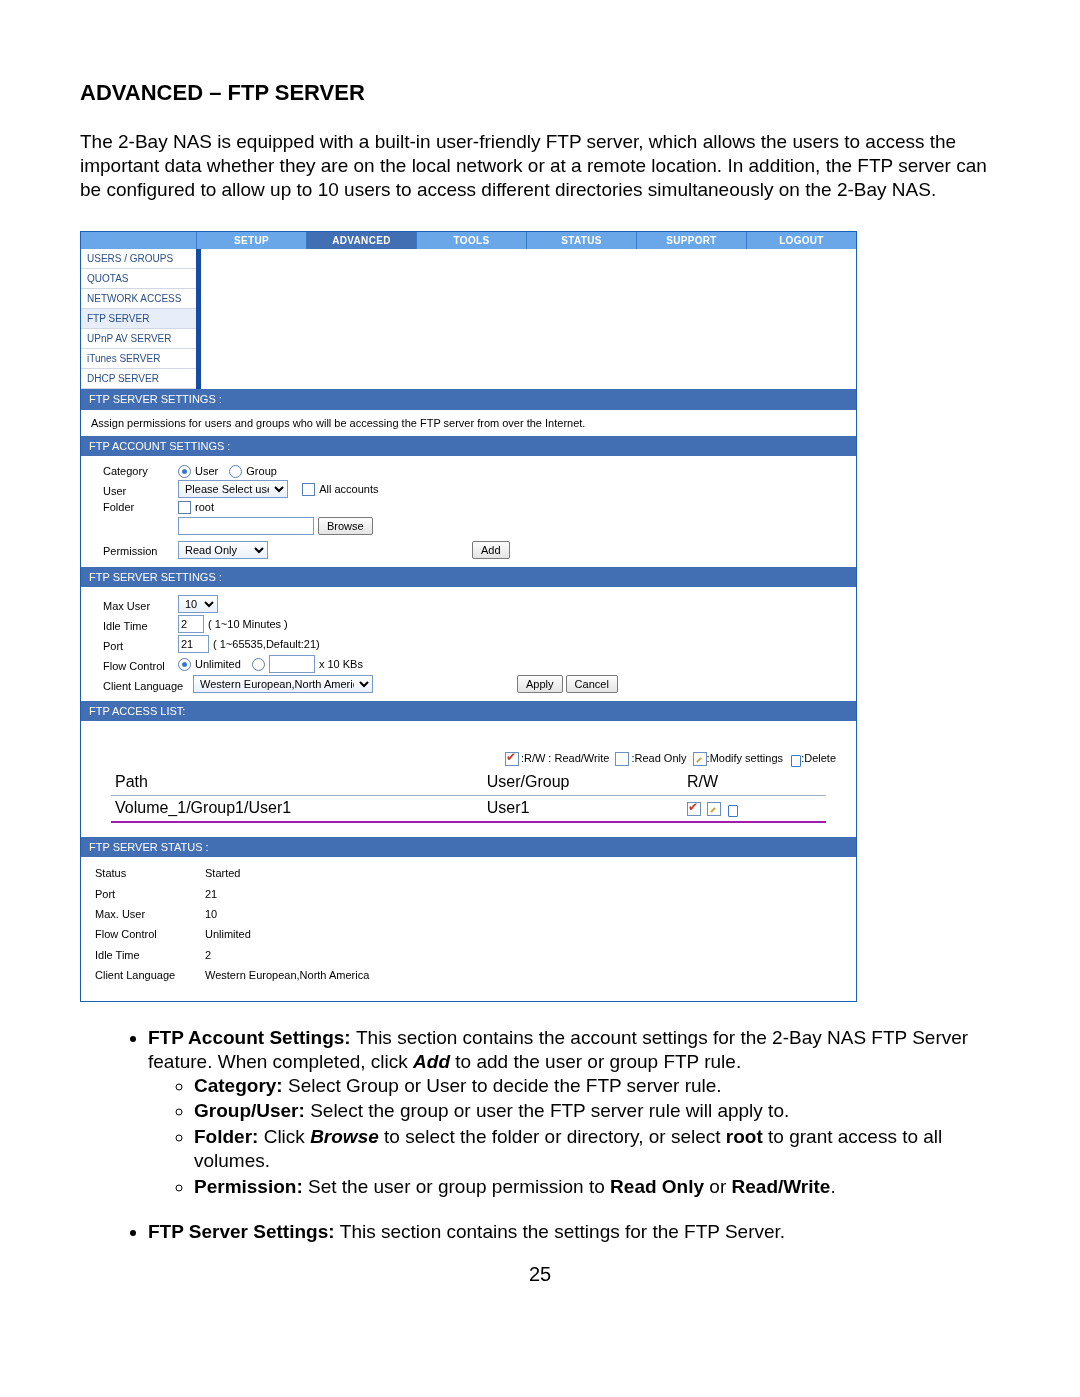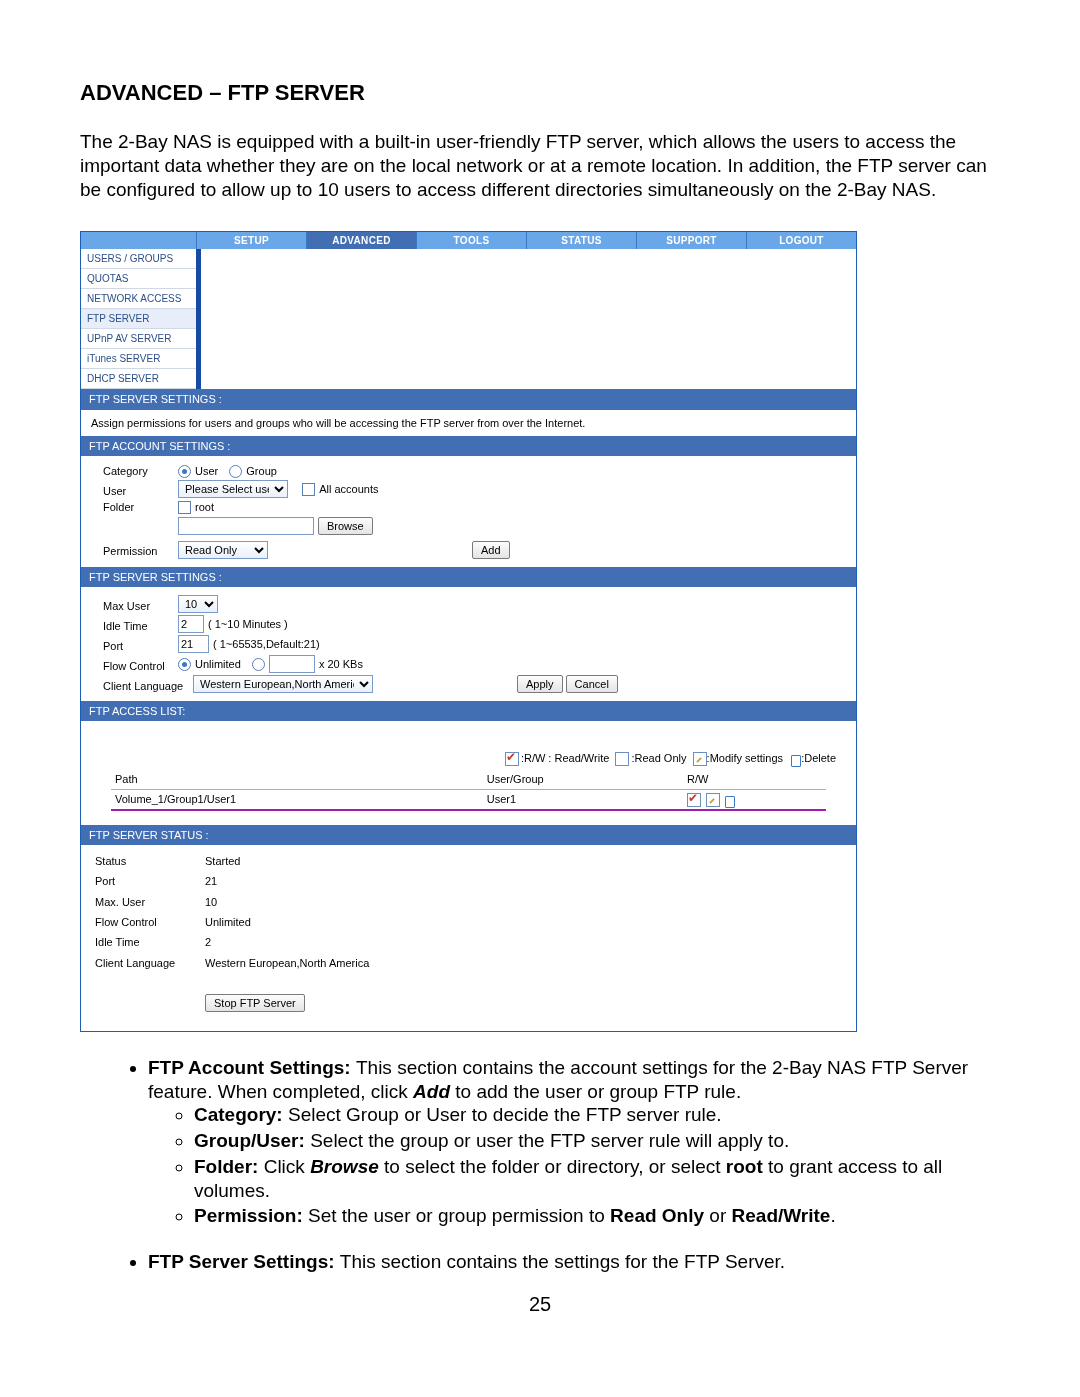--- a/index.html
+++ b/index.html
@@ -134,21 +134,21 @@
   }
   .icon-box{
     display:inline-block;width:12px;height:12px;border:1px solid #6b8fbf;vertical-align:middle;margin-right:2px;
   }
   .chk{background:#fff;position:relative;}
   .chk.ok::after{content:"✔";position:absolute;left:0;top:-3px;color:#c0392b;font-size:12px;}
   .list-table{
     width:calc(100% - 60px);
     margin:0 30px;
     border-collapse:collapse;
-    font-size:11px;
+    font-size:16px;
   }
   .list-table th, .list-table td{
     border-bottom:2px solid #a21caf;
     padding:2px 4px;
     text-align:left;
     font-weight:normal;
   }
   .thead-row th{border-bottom:1px solid #a0b0c8;}
   .status-body .srow{
     display:flex;
@@ -280,21 +280,21 @@
               <span>( 1~65535,Default:21)</span>
             </div>
         </div>
         <div class="frow">
           <div class="lab">Flow Control</div>
           <div class="fld">
             <span class="round sel"></span>
             <span>Unlimited</span>
             &nbsp;<span class="round"></span>
             <input type="text" style="width: 40px;">
-            <span>x 20 KBs</span>
+            <span>x 10 KBs</span>
           </div>
         </div>
         <div class="frow">
           <div class="lab" style="width:90px">Client Language</div>
           <div class="fld">
             <select style="width:180px"><option>Western European,North America</option></select>
             <span style="margin-left:140px">
               <button class="winbtn">Apply</button>
               <button class="winbtn">Cancel</button>
             </span>
@@ -349,24 +349,20 @@
             <div>Unlimited</div>
           </div>
         <div class="srow">
             <div class="slab">Idle Time</div>
             <div>2</div>
           </div>
         <div class="srow">
             <div class="slab">Client Language</div>
             <div>Western European,North America</div>
           </div>
-        <div class="srow" style="margin-top:18px">
-            <div class="slab"></div>
-            <button class="winbtn">Stop FTP Server</button>
-          </div>
       </div>
 
     </div>
   </div>
 </div>
 
 <div class="notes">
   <ul>
     <li>
       <b>FTP Account Settings: </b><span>This section contains the account settings for the 2-Bay NAS FTP Server feature. When completed, click </span><b><i>Add</i></b><span> to add the user or group FTP rule.</span>

